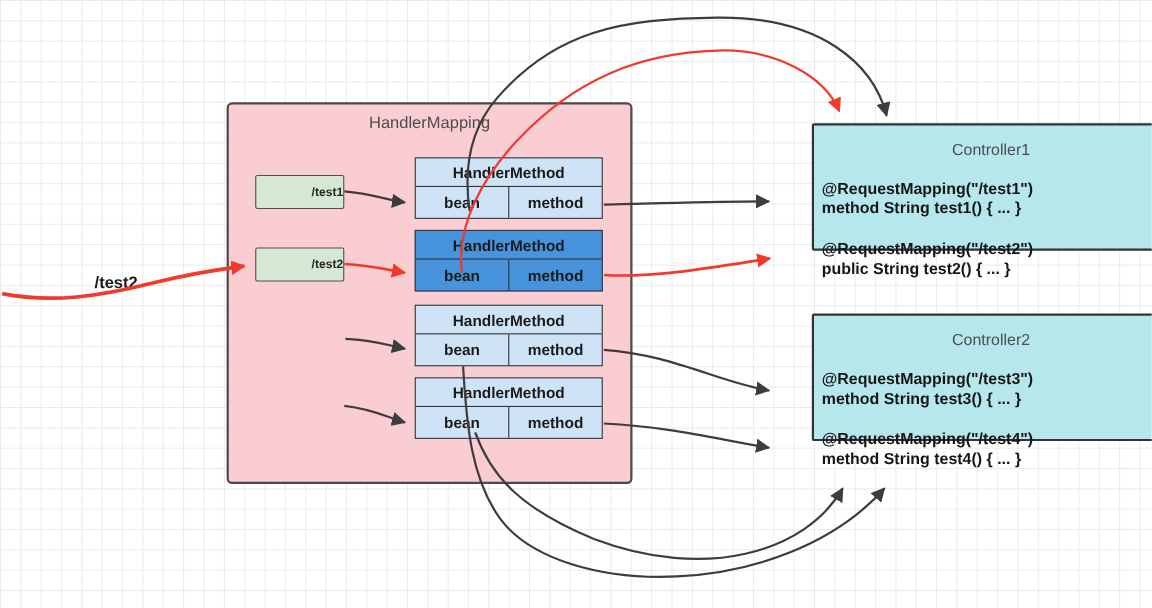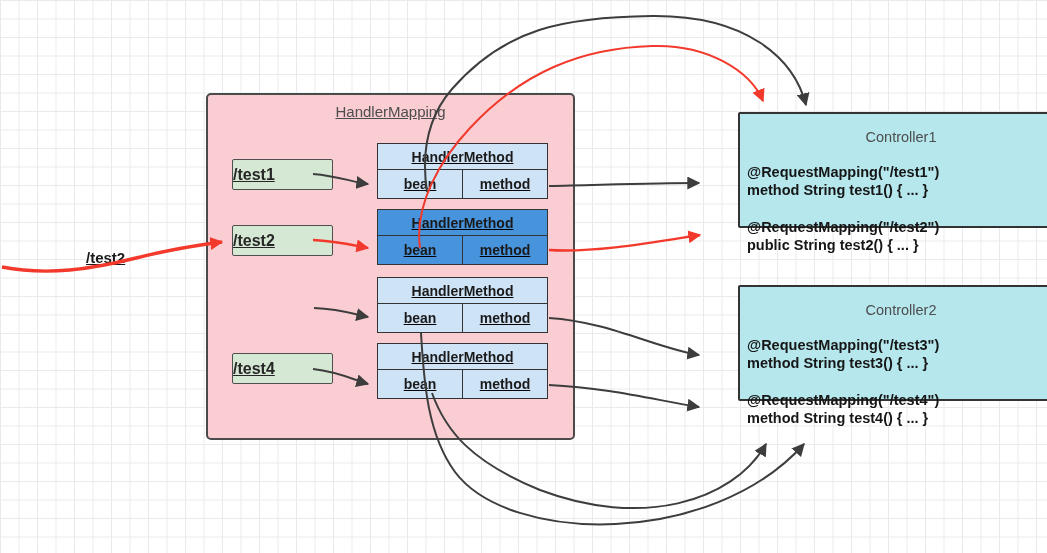--- a/index.html
+++ b/index.html
@@ -5,38 +5,38 @@
   html,body{margin:0;padding:0;}
   body{font-family:"Liberation Sans", sans-serif;}
   #canvas{
     position:relative;width:1047px;height:553px;overflow:hidden;
     background-color:#ffffff;
     background-image:
       linear-gradient(#e9eaeb 1px, transparent 1px),
       linear-gradient(90deg,#e9eaeb 1px, transparent 1px);
     background-size:18.5px 18.5px;
   }
-  .abs{position:absolute;box-sizing:border-box;text-decoration:underline;}
+  .abs{position:absolute;box-sizing:border-box;}
 
   
   .hm-box{
     left:206px;top:93px;width:369px;height:347px;
     background:#f9cdd2;border:2.5px solid #4a4a4a;border-radius:5px;
   }
   .hm-title{
     left:206px;top:103px;width:369px;text-align:center;
     font-size:15px;color:#4d4d4d;
   }
 
   
   .path-box{
-    left:232px;width:101px;height:31px;
+    left:232px;width:81px;height:31px;
     background:#d5e8d4;border:1.5px solid #4f4f4f;border-radius:2px;
-    display:flex;align-items:center;justify-content:flex-start;
-    font-size:16px;font-weight:700;color:#262626;
+    display:flex;align-items:center;justify-content:flex-end;
+    font-size:11px;font-weight:700;color:#262626;
   }
   .p1{top:159px}.p2{top:225px}.p3{top:291px}.p4{top:353px}
 
   
   .hm-table{
     left:377px;width:171px;height:56px;
     border:1.5px solid #333;background:#cfe3f7;
     display:flex;flex-direction:column;
   }
   .hm-table.dark{background:#4794dd;}
@@ -87,23 +87,20 @@
 <div id="canvas">
 
   <div class="abs hm-box"></div>
   <div class="abs hm-title">HandlerMapping</div>
 
   <div class="abs path-box p1">
     <span>/test1</span>
   </div>
   <div class="abs path-box p2">
     <span>/test2</span>
-  </div>
-  <div class="abs path-box p4">
-    <span>/test4</span>
   </div>
 
   <div class="abs hm-table t1">
     <div class="hm-head">HandlerMethod</div>
     <div class="hm-cells">
       <div class="hm-cell bean">bean</div>
       <div class="hm-cell">method</div>
     </div>
   </div>
   <div class="abs hm-table dark t2">

